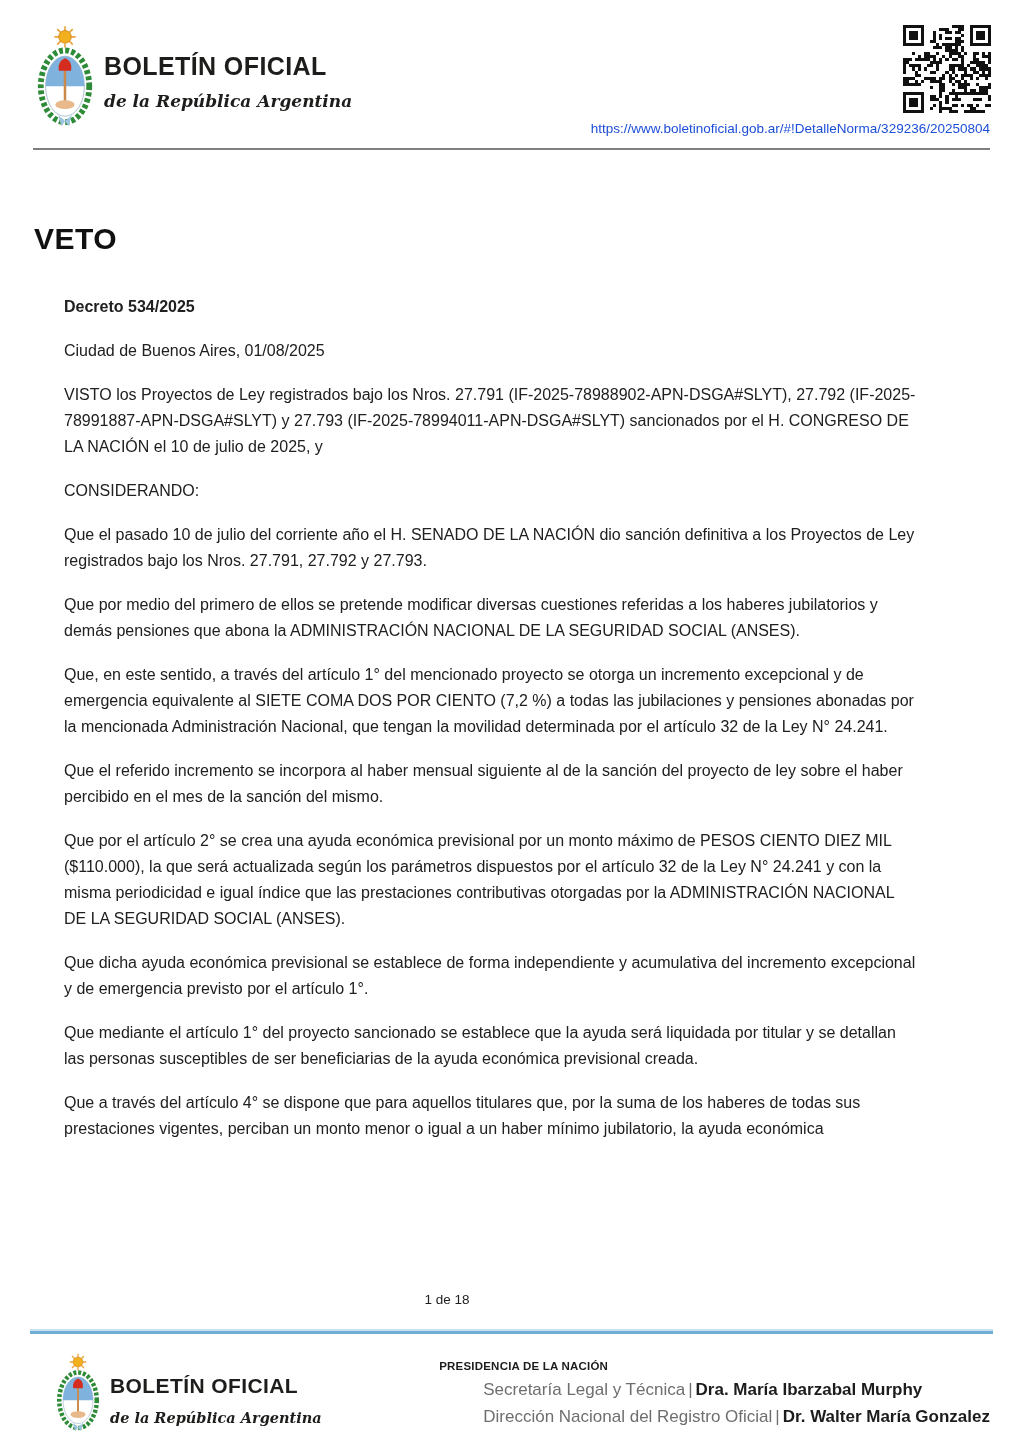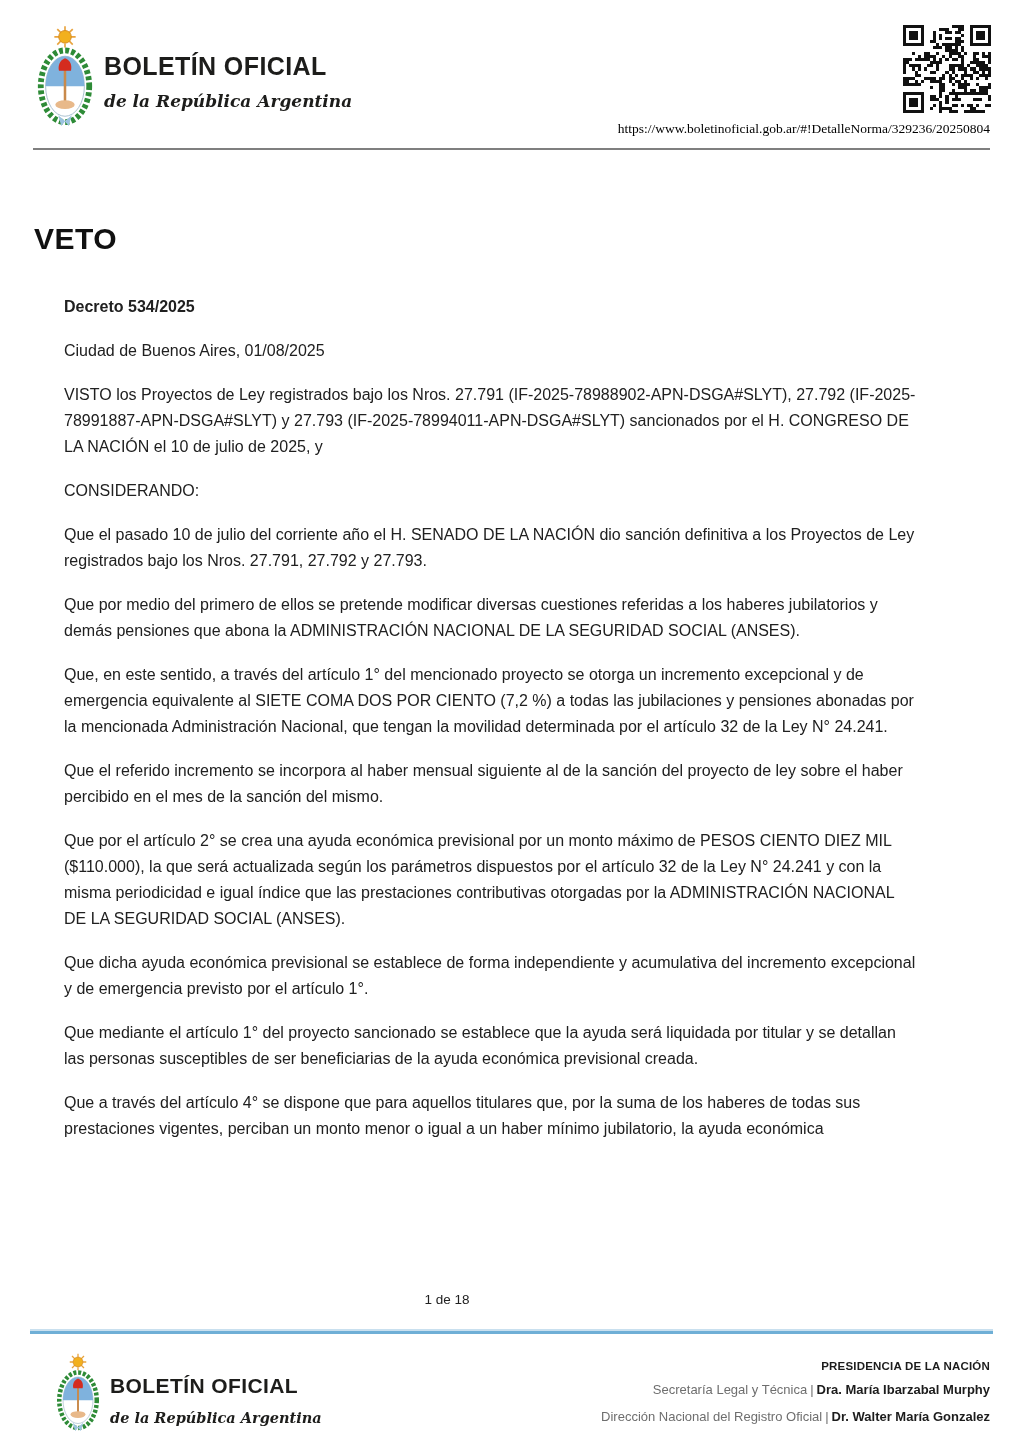--- a/index.html
+++ b/index.html
@@ -17,21 +17,21 @@
   .brand-top{left:34px;top:24px;}
   .coa{display:block;}
   .brand-text-top{margin-left:8px;padding-top:28px;}
   .brand-title{font-weight:bold;color:#1d1d1b;letter-spacing:.4px;}
   .brand-top .brand-title{font-size:25px;line-height:28px;}
   .brand-subtitle{font-family:"DejaVu Serif", serif;font-style:italic;font-weight:700;color:#1d1d1b;margin-top:10px;}
   .brand-top .brand-subtitle{font-size:17px;line-height:22px;}
   .qr{position:absolute;left:903px;top:25px;width:88px;height:88px;}
   .url-line{
     position:absolute;right:34px;top:121px;
-    font-size:13.5px;color:#000000;text-decoration:none;font-family:Liberation Serif, serif;
+    font-size:13.5px;color:#1d4ed8;text-decoration:none;
   }
   .header-rule{
     position:absolute;left:33px;top:148px;width:957px;height:2px;
     background:#7f7f7f;
   }
   
   .content{position:absolute;left:64px;top:222px;width:868px;}
   .doc-title{
     position:absolute;left:-30px;top:0;
     margin:0;font-size:30px;font-weight:bold;color:#111;letter-spacing:.5px;
@@ -49,24 +49,24 @@
   }
   .footer-rule{
     position:absolute;left:30px;top:1329px;width:963px;height:5px;
     background:#6fafd6;border-top:2px solid #c9e0ef;box-sizing:border-box;
   }
   .brand-bottom{left:54px;top:1352px;}
   .brand-text-bottom{margin-left:8px;padding-top:22px;}
   .brand-bottom .brand-title{font-size:21px;line-height:24px;}
   .brand-bottom .brand-subtitle{font-size:14.5px;line-height:19px;}
   .footer-right{
-    position:absolute;right:34px;top:1360px;text-align:right;
+    position:absolute;right:34px;top:1360px;
   }
   .presidency{font-size:11.5px;font-weight:bold;color:#1c1c1c;letter-spacing:.2px;}
-  .sig-line{margin-top:9px;font-size:13px;color:#1c1c1c;line-height:18px;}
+  .sig-line{margin-top:9px;font-size:17px;color:#1c1c1c;line-height:18px;margin-left:44px;}
   .sig-role{color:#6e6e6e;}
   .sig-sep{color:#6e6e6e;padding:0 3px;}
   .sig-name{font-weight:bold;color:#1c1c1c;}
 </style>
 </head>
 <body>
 
 <svg width="0" height="0" style="position:absolute" aria-hidden="true">
   <symbol id="coa" viewBox="0 0 64 110">
     <g stroke="#e8a33d" stroke-width="1.7">

